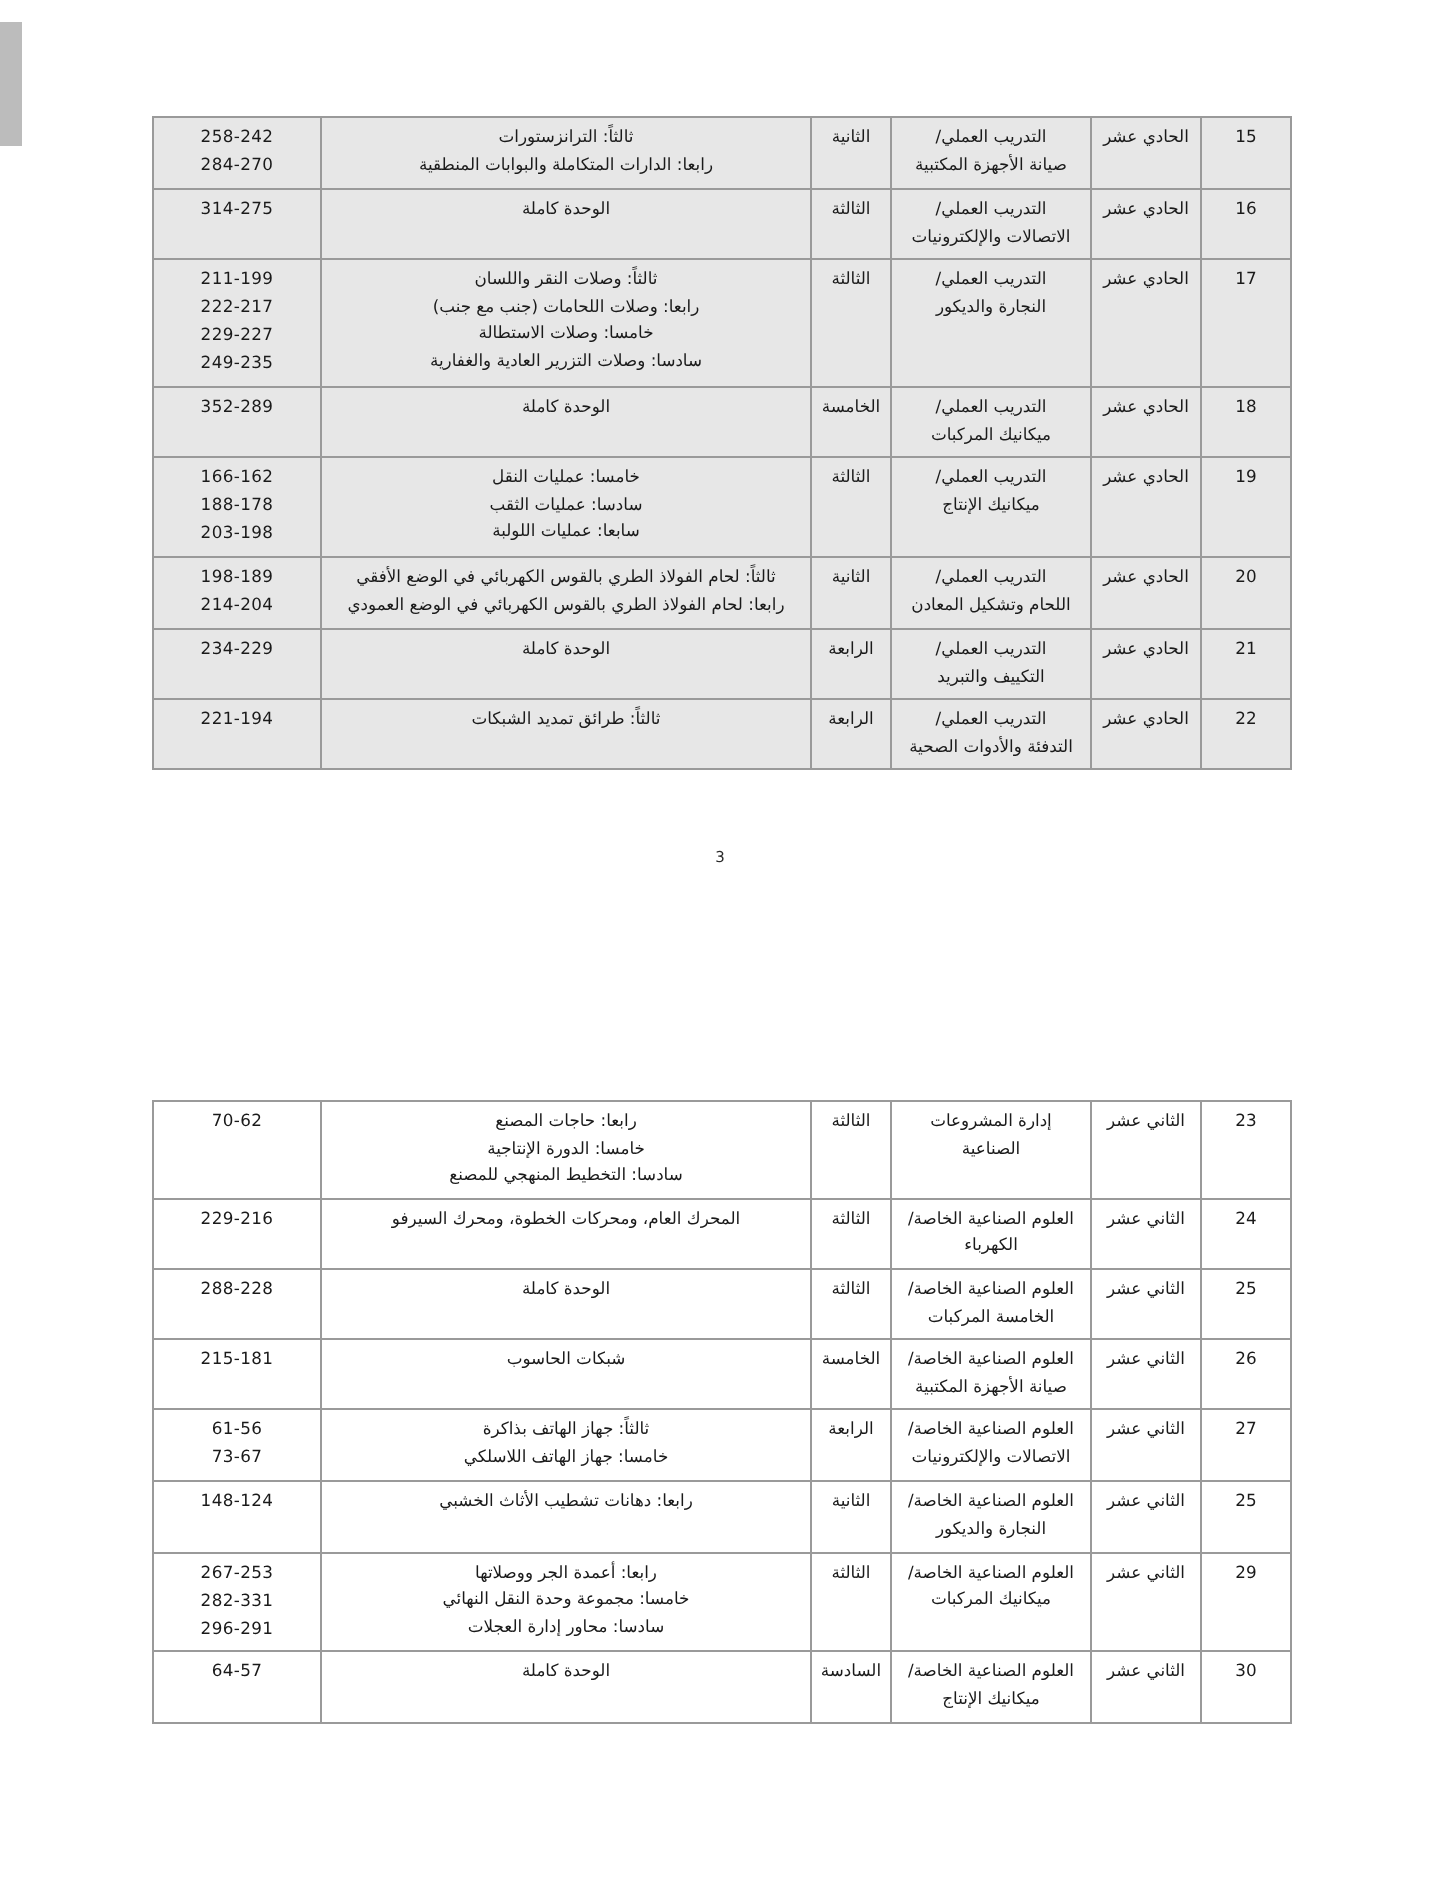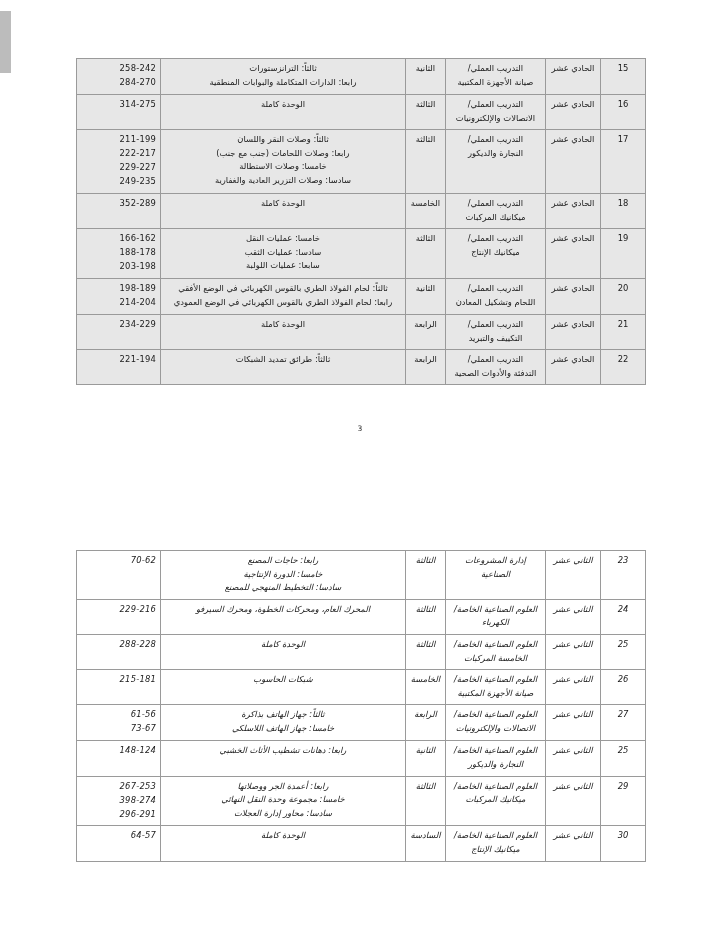--- a/index.html
+++ b/index.html
@@ -48,21 +48,21 @@
     border: 1px solid #9a9a9a;
     vertical-align: top;
     padding: 3px 4px 4px 4px;
     font-size: 8.4px;
     line-height: 1.62;
     color: #1a1a1a;
   }
 
   
   table.t1 td { background: #e7e7e7; }
-  table.t2 td { background: #ffffff; font-style: italic; }
+  table.t2 td { background: #ffffff; }
 
   
   col.c-num     { width: 45px; }
   col.c-grade   { width: 55px; }
   col.c-subject { width: 100px; }
   col.c-unit    { width: 40px; }
   col.c-content { width: 245px; }
   col.c-pages   { width: 84px; }
 
   td.cell-num,
@@ -70,21 +70,21 @@
   td.cell-subject,
   td.cell-unit {
     text-align: center;
   }
   td.cell-num { font-size: 9.4px; }
   td.cell-content {
     text-align: center;
     padding-right: 6px;
   }
   td.cell-pages {
-    text-align: right;
+    text-align: center;
     direction: ltr;
     font-size: 9.4px;
     letter-spacing: 0.2px;
   }
   td.cell-pages .pg-line { display: block; line-height: 1.66; }
   td.cell-content .ct-line { display: block; }
   td.cell-subject .sb-line { display: block; }
 
   .folio {
     position: absolute;
@@ -363,21 +363,21 @@
             <span class="sb-line">ميكانيك المركبات</span>
           </td>
           <td class="cell-unit">الثالثة</td>
           <td class="cell-content">
             <span class="ct-line">رابعا: أعمدة الجر ووصلاتها</span>
             <span class="ct-line">خامسا: مجموعة وحدة النقل النهائي</span>
             <span class="ct-line">سادسا: محاور إدارة العجلات</span>
           </td>
           <td class="cell-pages">
             <span class="pg-line">267-253</span>
-            <span class="pg-line">398-274</span>
+            <span class="pg-line">282-331</span>
             <span class="pg-line">296-291</span>
           </td>
         </tr>
         <tr>
           <td class="cell-num">30</td>
           <td class="cell-grade">الثاني عشر</td>
           <td class="cell-subject">
             <span class="sb-line">العلوم الصناعية الخاصة/</span>
             <span class="sb-line">ميكانيك الإنتاج</span>
           </td>

